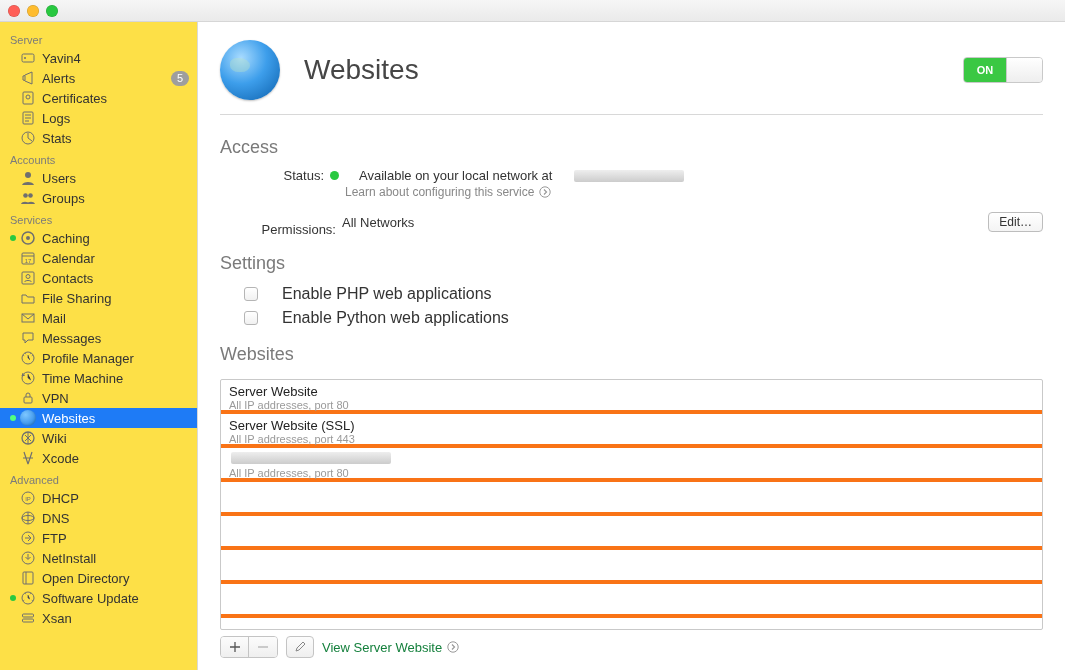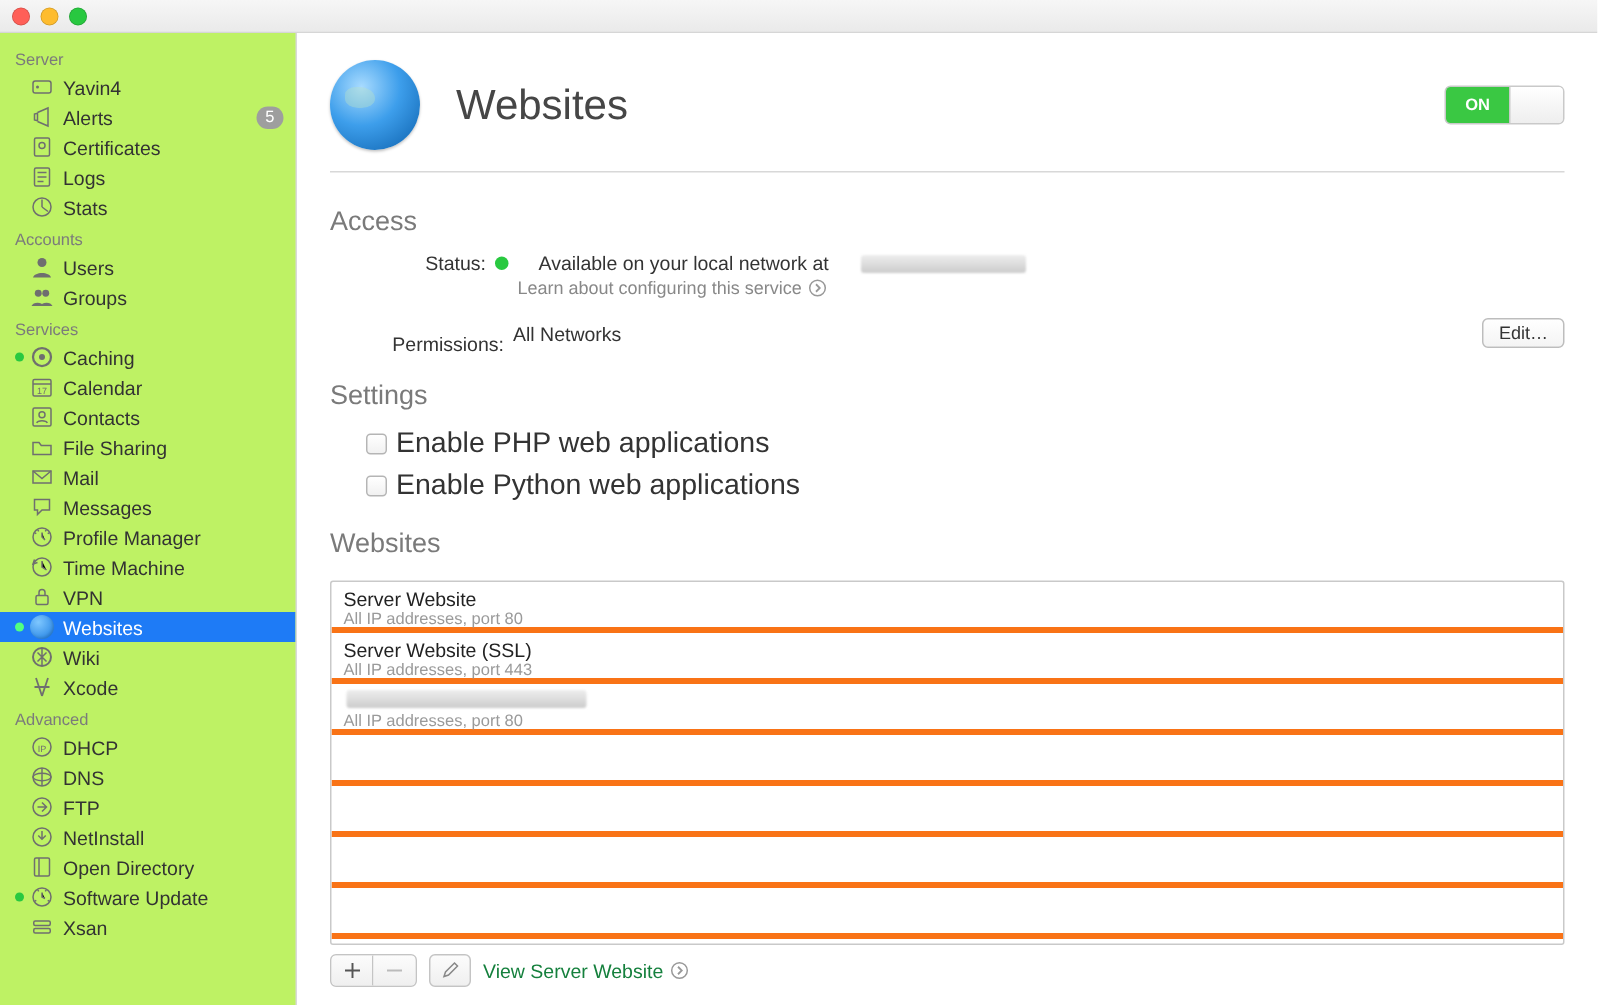--- a/index.html
+++ b/index.html
@@ -10,21 +10,21 @@
   .titlebar { height: 22px; background: linear-gradient(#f6f6f6,#eaeaea); display:flex; align-items:center; padding-left:8px; border-bottom:1px solid #d6d6d6;}
   .traffic { display:flex; gap:7px;}
   .dot { width:12px;height:12px;border-radius:50%; box-shadow: inset 0 0 0 .5px rgba(0,0,0,.2);}
   .dot.red{background:#ff5f57;}
   .dot.yellow{background:#febc2e;}
   .dot.green{background:#28c840;}
 
   .main { display:flex; height: calc(670px - 22px); }
 
   
-  .sidebar { width:198px; background:#bef264; border-right:1px solid #d9d9d9; padding-top:6px; font-size:13px; color:#333; overflow:hidden;}
+  .sidebar { width:198px; background:#fde047; border-right:1px solid #d9d9d9; padding-top:6px; font-size:13px; color:#333; overflow:hidden;}
   .section-head{ color:#7b7b7b; font-size:11px; padding: 6px 10px 2px 10px; font-weight:500;}
   .item { display:flex; align-items:center; padding: 2px 8px 2px 16px; height:20px; gap:6px; cursor:default; position:relative;}
   .item .label { flex:1; white-space:nowrap; overflow:hidden; text-overflow:ellipsis;}
   .item.selected { background:#1e7bf6; color:#fff;}
   .item.selected .icon svg, .item.selected .sdot{ filter: brightness(200%);}
   .badge { background:#9e9e9e; color:#fff; border-radius:9px; font-size:11px; padding:0 6px; line-height:15px; min-width:15px; text-align:center;}
   .sdot { width:6px;height:6px;border-radius:50%; background:#29c940; margin-left:-10px; margin-right:-2px;}
   .icon { width:16px; height:16px; display:flex; align-items:center; justify-content:center; color:#6f6f6f;}
   .item.selected .icon{color:#fff;}
   .icon.globe { background: radial-gradient(circle at 35% 30%, #7ec7ff, #1a7be0); border-radius:50%; box-shadow:inset -1px -1px 2px rgba(0,0,0,.15);}
@@ -49,21 +49,21 @@
   .greendot{width:9px;height:9px;border-radius:50%;background:#29c940;}
   .redacted{ display:inline-block; width:110px; height:12px; background:linear-gradient(#eee,#ccc); filter:blur(.6px); border-radius:2px; margin-left:2px;}
   .learn{ color:#888; font-size:12px; display:flex; align-items:center; gap:4px; margin-top:2px; margin-left:15px;}
   .arrow-circle{ width:13px;height:13px;display:inline-flex;align-items:center;justify-content:center;color:#888;}
 
   .perm-row{display:flex; align-items:center; padding: 4px 0 10px 22px;}
   .perm-row .key{width:100px;margin-top:15px;}
   .perm-row .spacer{flex:1;}
   .edit-btn{ border:1px solid #bdbdbd; border-radius:4px; padding:2px 10px; font-size:12px; background:linear-gradient(#fff,#f4f4f4); color:#333; cursor:default;}
 
-  .chk { display:flex; align-items:center; gap:6px; padding: 3px 0 3px 24px; font-size:19px; color:#333;}
+  .chk { display:flex; align-items:center; gap:24px; padding: 3px 0 3px 24px; font-size:16px; color:#333;}
   .chkbox{ width:14px;height:14px;border:1px solid #b5b5b5;border-radius:3px;background:linear-gradient(#fff,#f1f1f1);}
 
   .list{ border:1px solid #c9c9c9; border-radius:2px; margin-top:6px; height:258px; overflow:hidden; background:#fff;}
   .listrow{ border-bottom:4px solid #f97316; padding:4px 8px 4px 8px; height:34px;}
   .listrow.empty{height:34px;}
   .listrow .name{font-size:13px;color:#222;}
   .listrow .sub{font-size:11px;color:#9a9a9a;}
 
   .listbar{ display:flex; align-items:center; gap:8px; margin-top:6px;}
   .segbtn{border:1px solid #c4c4c4;border-radius:4px;height:22px;display:flex;overflow:hidden;}

